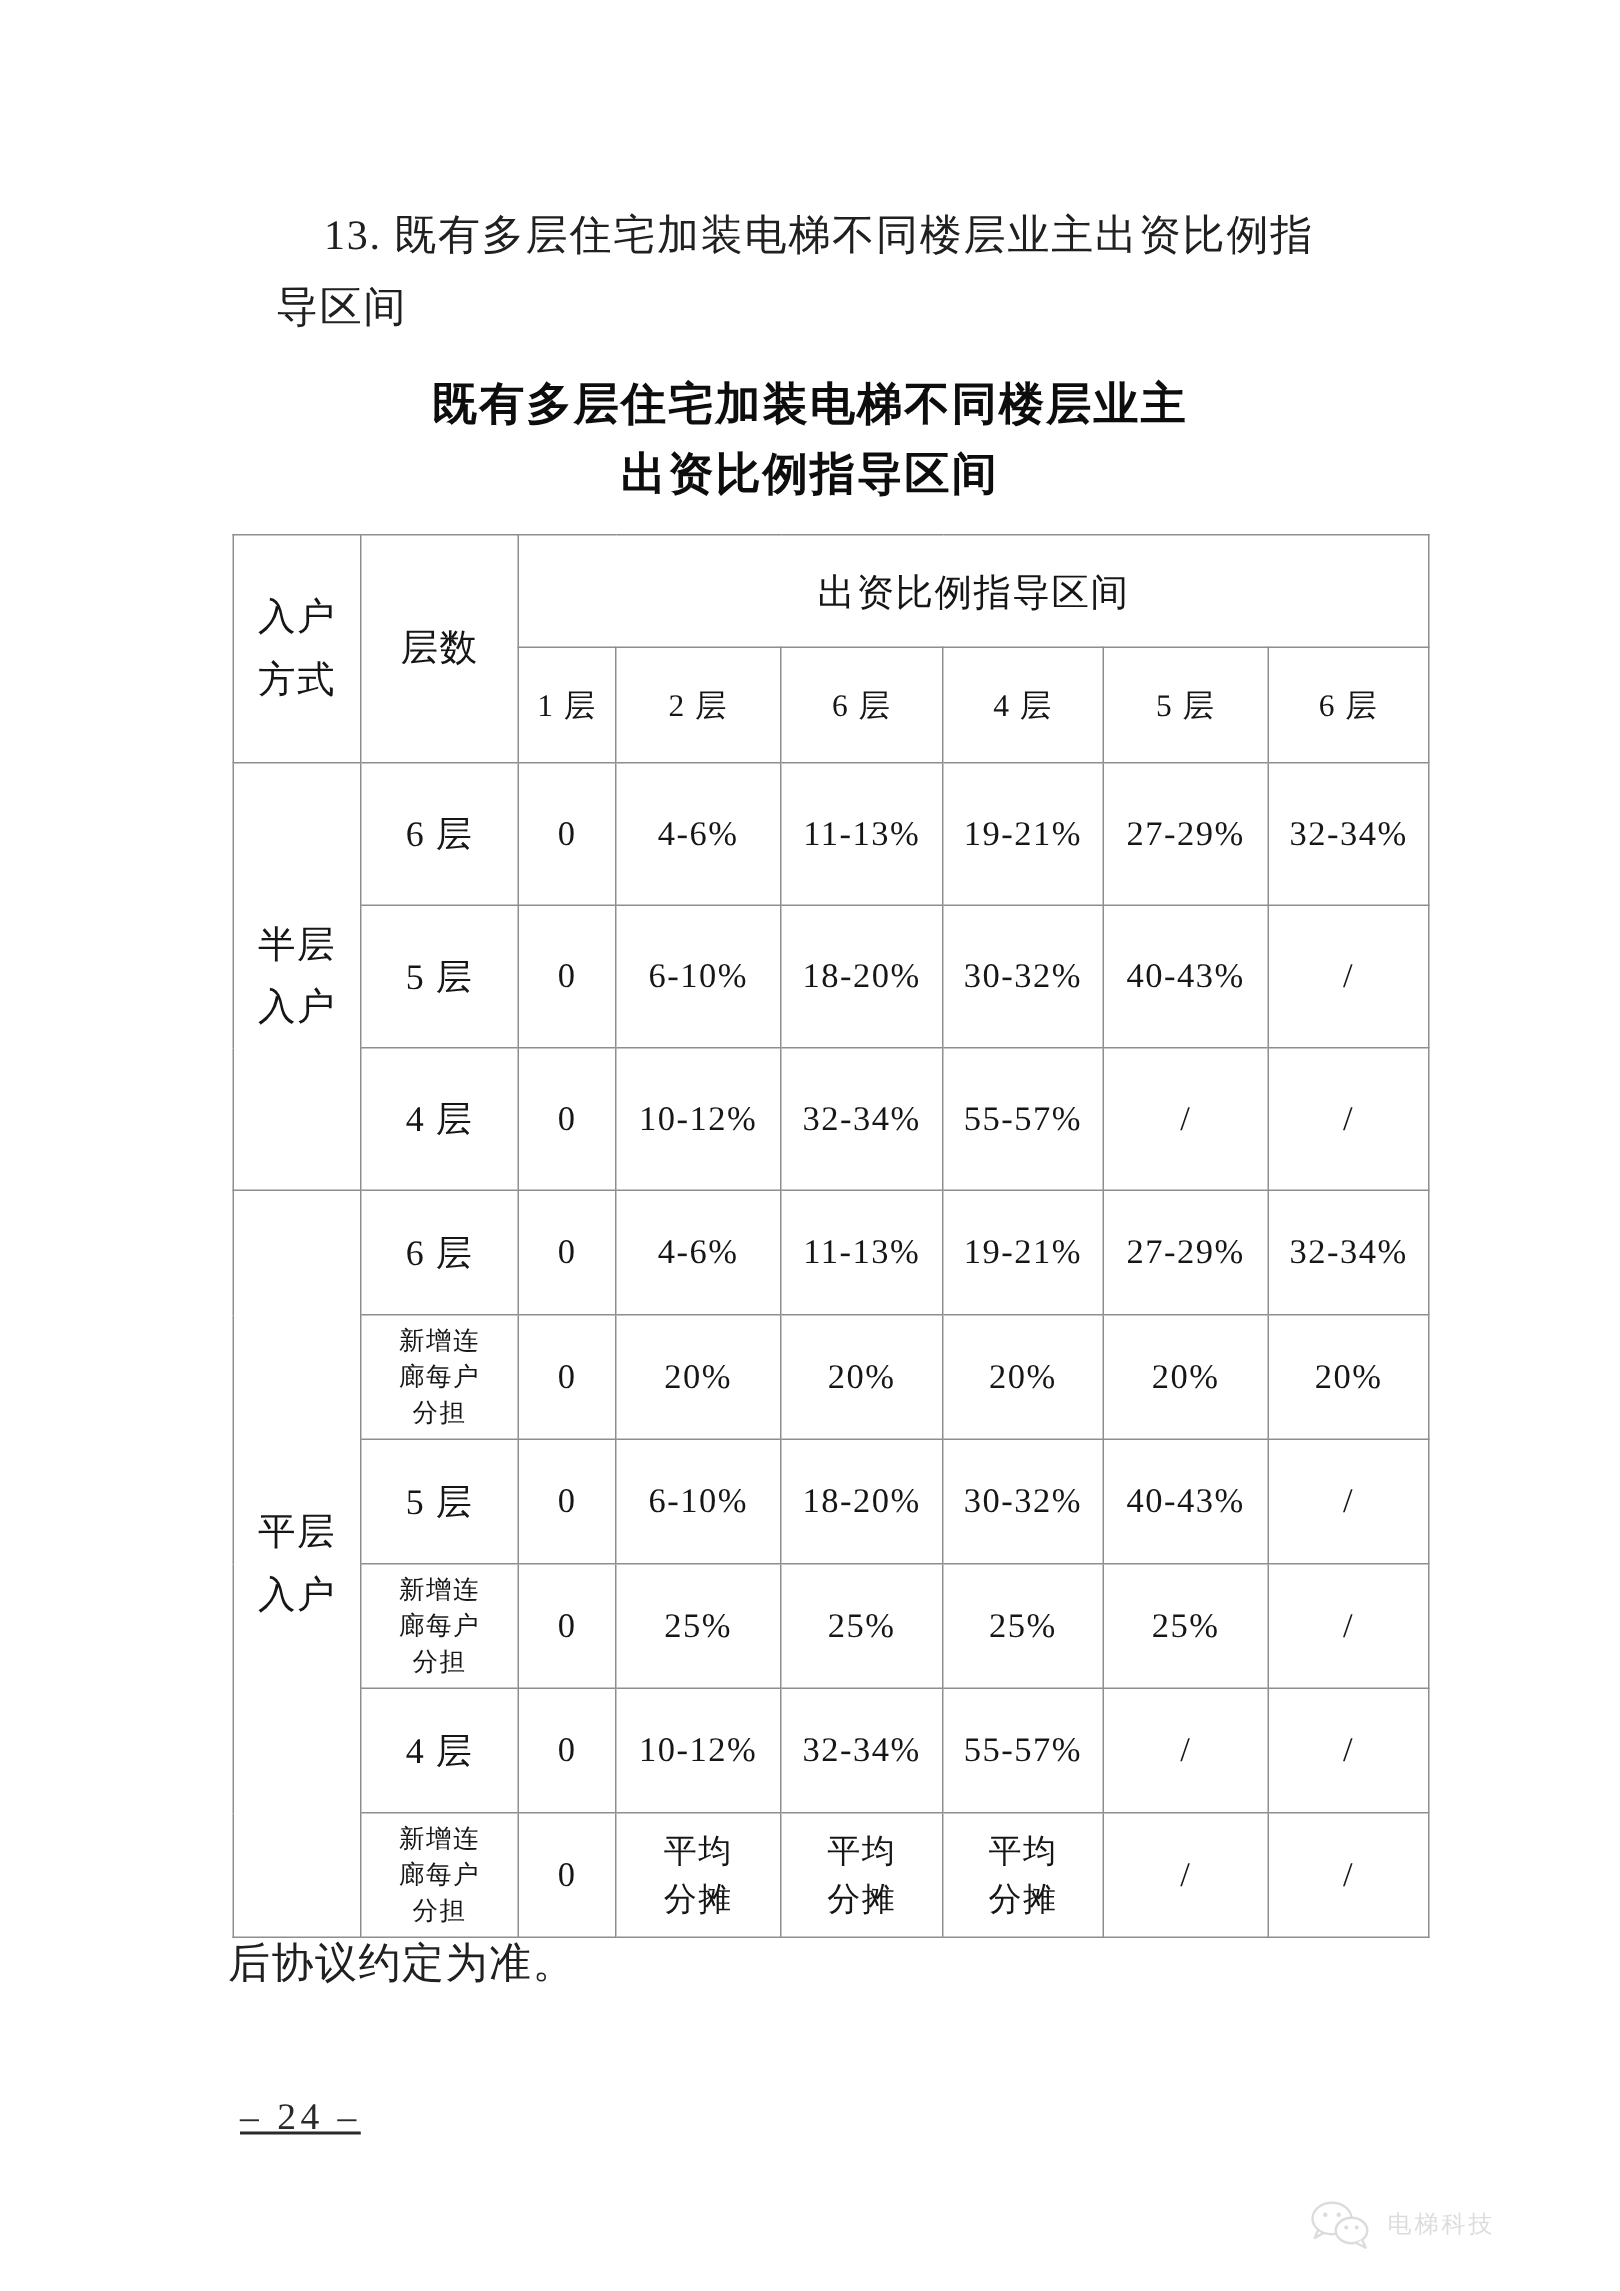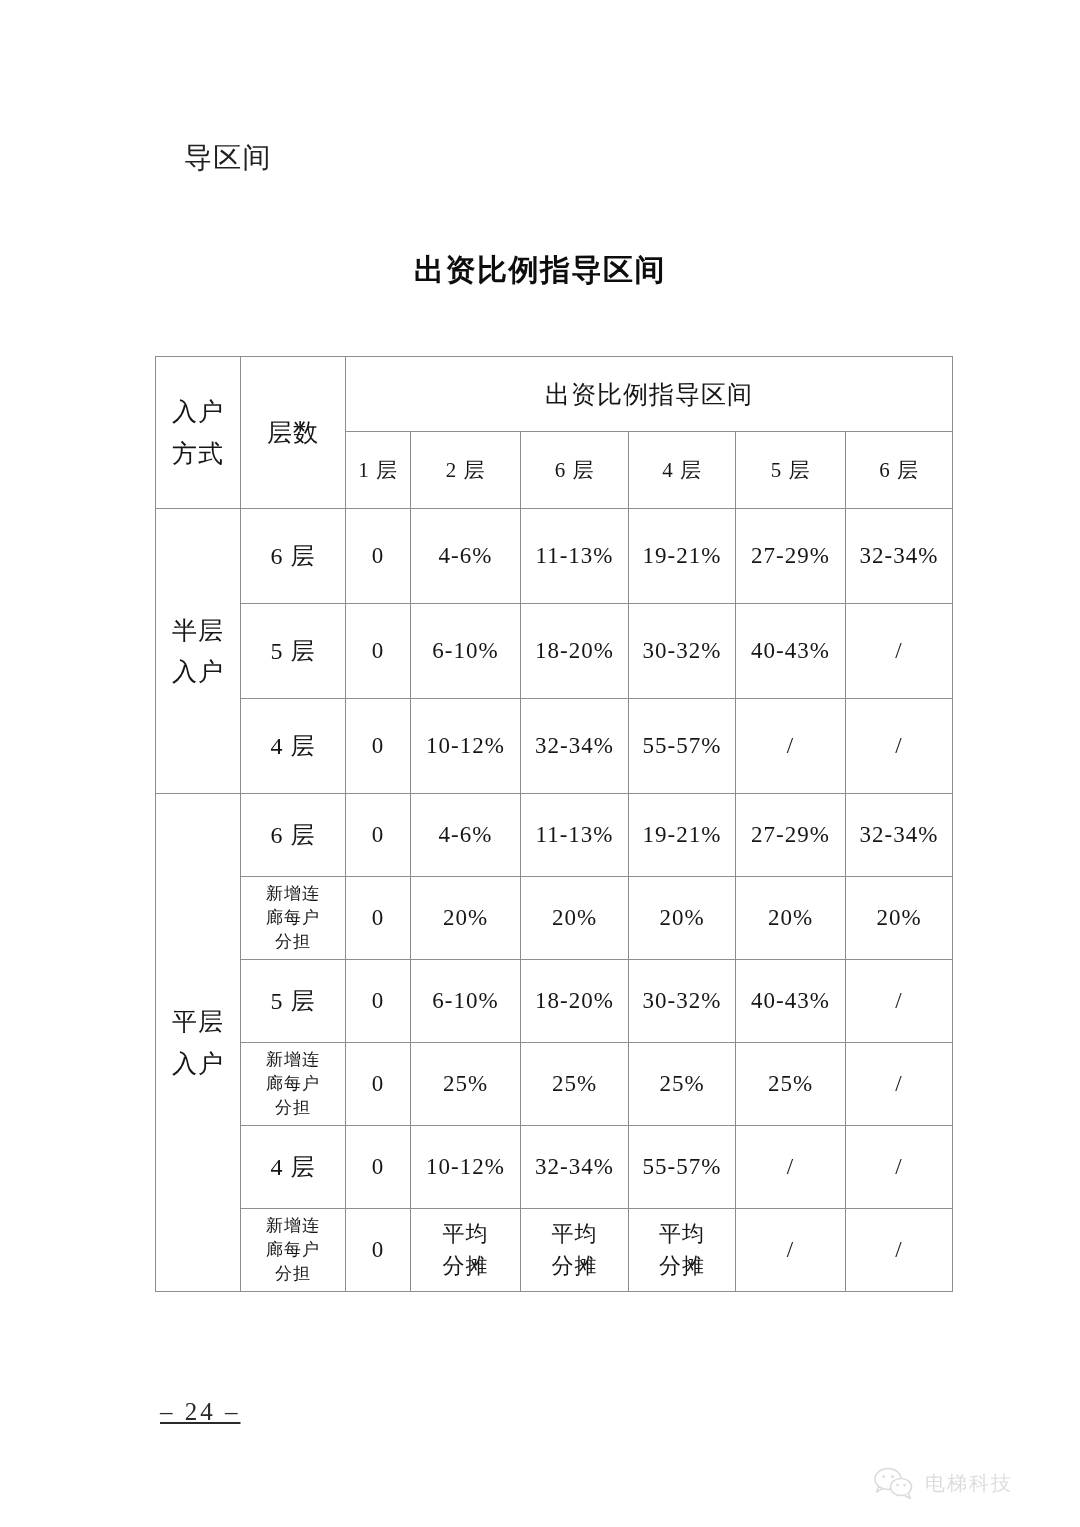--- a/index.html
+++ b/index.html
@@ -156,35 +156,37 @@
     align-items:center;
     gap:9px;
     opacity:0.34;
   }
   .watermark .wm-icon{
     width:44px;height:34px;
     display:block;
   }
   .watermark .wm-text{
     font-family:"DejaVu Sans","Liberation Sans",sans-serif;
-    font-size:20px;
+    font-size:16px;
     letter-spacing:2px;
     color:#9a9a9a;
   }
 </style>
 </head>
 <body>
 
 <div class="page">
 
   <div class="intro">
+    <span class="l1">13.  既有多层住宅加装电梯不同楼层业主出资比例指</span>
     <span class="l2">导区间</span>
   </div>
 
   <div class="doc-title">
+    <span>既有多层住宅加装电梯不同楼层业主</span>
     <span>出资比例指导区间</span>
   </div>
 
   <div class="tbl-wrap">
     <table class="grid">
       <colgroup>
         <col class="c-cat">
           <col class="c-lvl">
           <col class="c-1">
           <col class="c-2">
@@ -328,20 +330,21 @@
           </td>
           <td class="val">/</td>
           <td class="val">/</td>
         </tr>
 
       </tbody>
     </table>
   </div>
 
   <div class="footnote">
+    <span class="f2">后协议约定为准。</span>
   </div>
 
   <div class="pagenum">– 24 –</div>
 
   <div class="watermark">
     <span class="wm-icon">
       <svg viewBox="0 0 44 34" width="44" height="34" aria-hidden="true">
         <ellipse cx="16" cy="13" rx="13" ry="10.5" fill="none" stroke="#9a9a9a" stroke-width="1.6"></ellipse>
         <path d="M7 20 L4.5 26 L10.5 22.6" fill="none" stroke="#9a9a9a" stroke-width="1.6" stroke-linejoin="round"></path>
         <circle cx="11.5" cy="10.5" r="1.5" fill="#9a9a9a"></circle>

